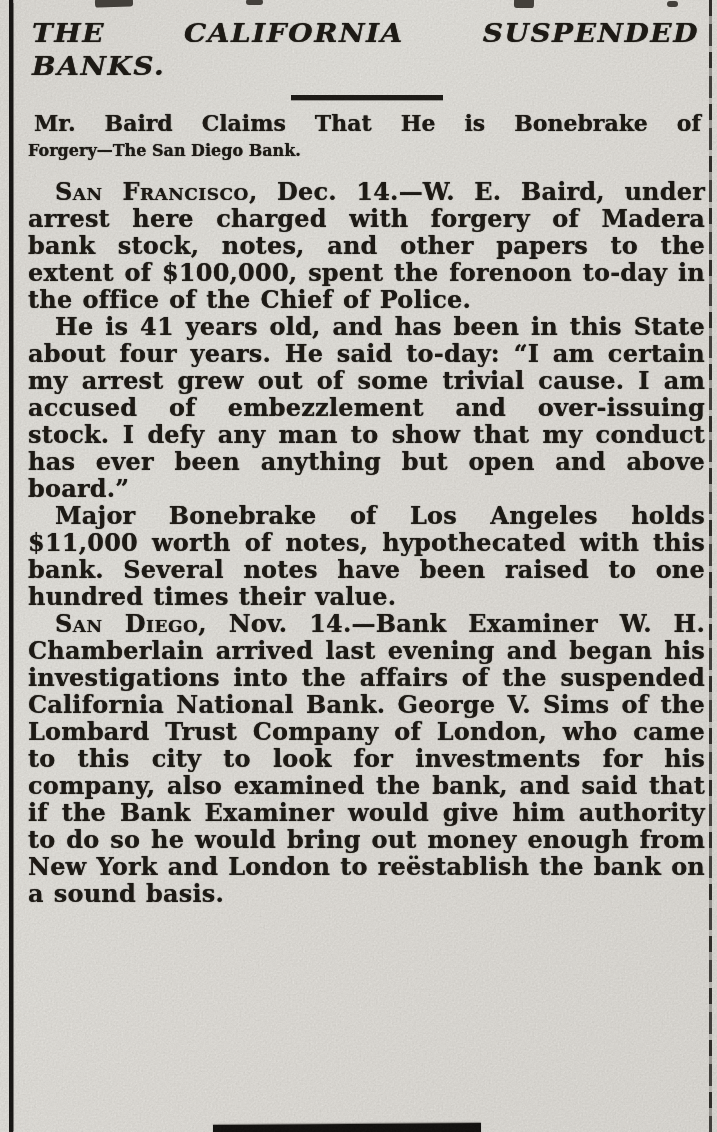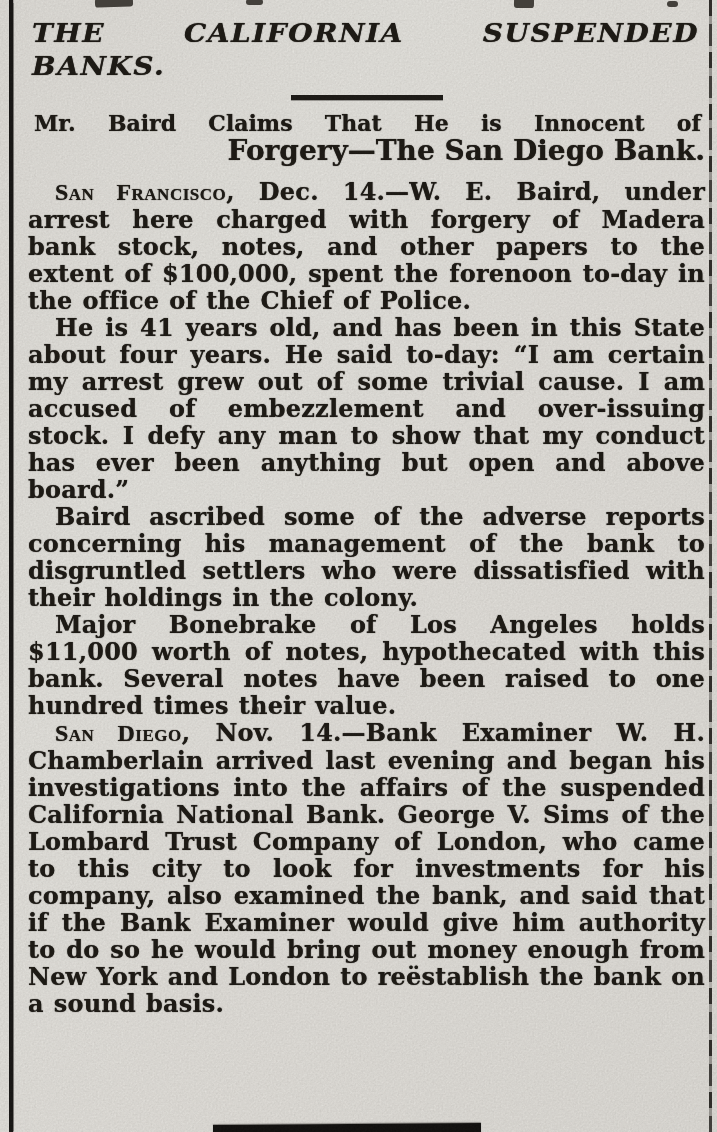--- a/index.html
+++ b/index.html
@@ -87,43 +87,42 @@
     font-weight: 700;
     font-size: 22px;
     line-height: 27px;
     text-align: justify;
     text-align-last: justify;
     padding: 4px 4px 0 6px;
     text-shadow: 0 0 1px rgba(15,13,10,0.9);
   }
   .subhead2 {
     font-weight: 700;
-    font-size: 28px;
+    font-size: 16px;
     line-height: 27px;
-    text-align: right;
+    text-align: left;
     text-shadow: 0 0 1px rgba(15,13,10,0.9);
   }
   .body-copy {
     margin-top: 14px;
     font-weight: 700;
     font-size: 24px;
     line-height: 27px;
     letter-spacing: 0.2px;
     word-spacing: 1.5px;
     text-align: justify;
     text-shadow: 0 0 1px rgba(15,13,10,0.85);
   }
   .para {
     margin: 0;
     text-indent: 27px;
   }
   .dateline {
     font-variant: small-caps;
     letter-spacing: 0.5px;
-    font-family: Liberation Serif, serif;
   }
 
   .grain {
     position: absolute;
     left: 0; top: 0;
     pointer-events: none;
   }
 </style>
 </head>
 <body>
@@ -139,30 +138,29 @@
   <div class="smudge s4"></div>
   <div class="speck"></div>
   <div class="bottom-bar"></div>
 
   <div class="article">
 
     <div class="headline">THE CALIFORNIA SUSPENDED BANKS.</div>
 
     <div class="head-divider"></div>
 
-    <div class="subhead1">Mr. Baird Claims That He is Innocent of</div>
+    <div class="subhead1">Mr. Baird Claims That He is Bonebrake of</div>
     <div class="subhead2">Forgery—The San Diego Bank.</div>
 
     <div class="body-copy">
 
       <p class="para"><span class="dateline">San Francisco</span><span>, Dec. 14.—W. E. Baird, under arrest here charged with forgery of Madera bank stock, notes, and other papers to the extent of $100,000, spent the forenoon to-day in the office of the Chief of Police.</span></p>
 
       <p class="para"><span>He is 41 years old, and has been in this State about four years. He said to-day: “I am certain my arrest grew out of some trivial cause. I am accused of embezzlement and over-issuing stock. I defy any man to show that my conduct has ever been anything but open and above board.”</span></p>
 
-      <p class="para"><span>Baird ascribed some of the adverse reports concerning his management of the bank to disgruntled settlers who were dissatisfied with their holdings in the colony.</span></p>
 
 
       <p class="para"><span>Major Bonebrake of Los Angeles holds $11,000 worth of notes, hypothecated with this bank. Several notes have been raised to one hundred times their value.</span></p>
 
       <p class="para"><span class="dateline">San Diego</span><span>, Nov. 14.—Bank Examiner W. H. Chamberlain arrived last evening and began his investigations into the affairs of the suspended California National Bank. George V. Sims of the Lombard Trust Company of London, who came to this city to look for investments for his company, also examined the bank, and said that if the Bank Examiner would give him authority to do so he would bring out money enough from New York and London to reëstablish the bank on a sound basis.</span></p>
 
     </div>
   </div>
 
   <svg class="grain" width="717" height="1132" aria-hidden="true">

